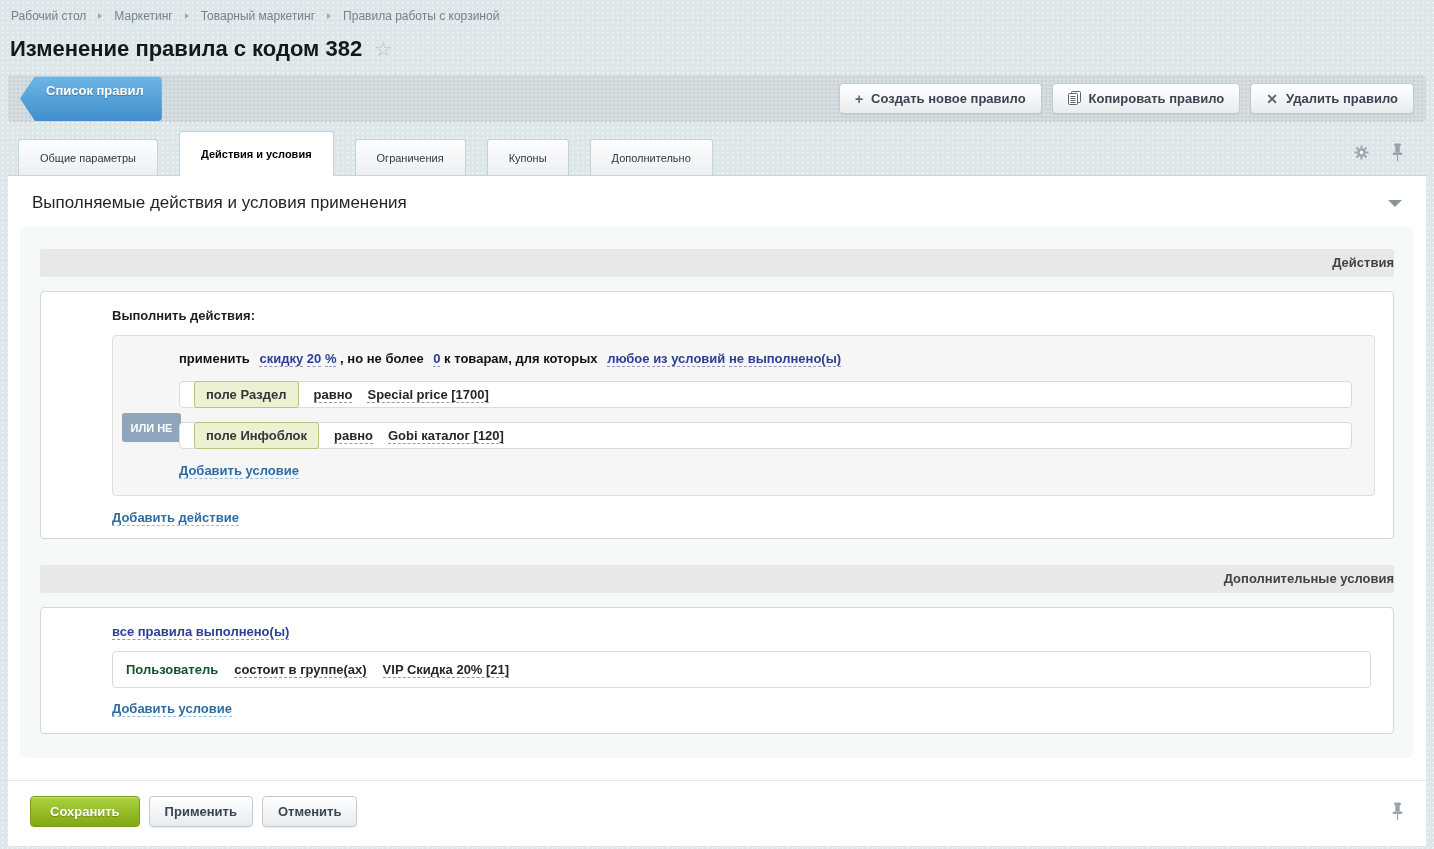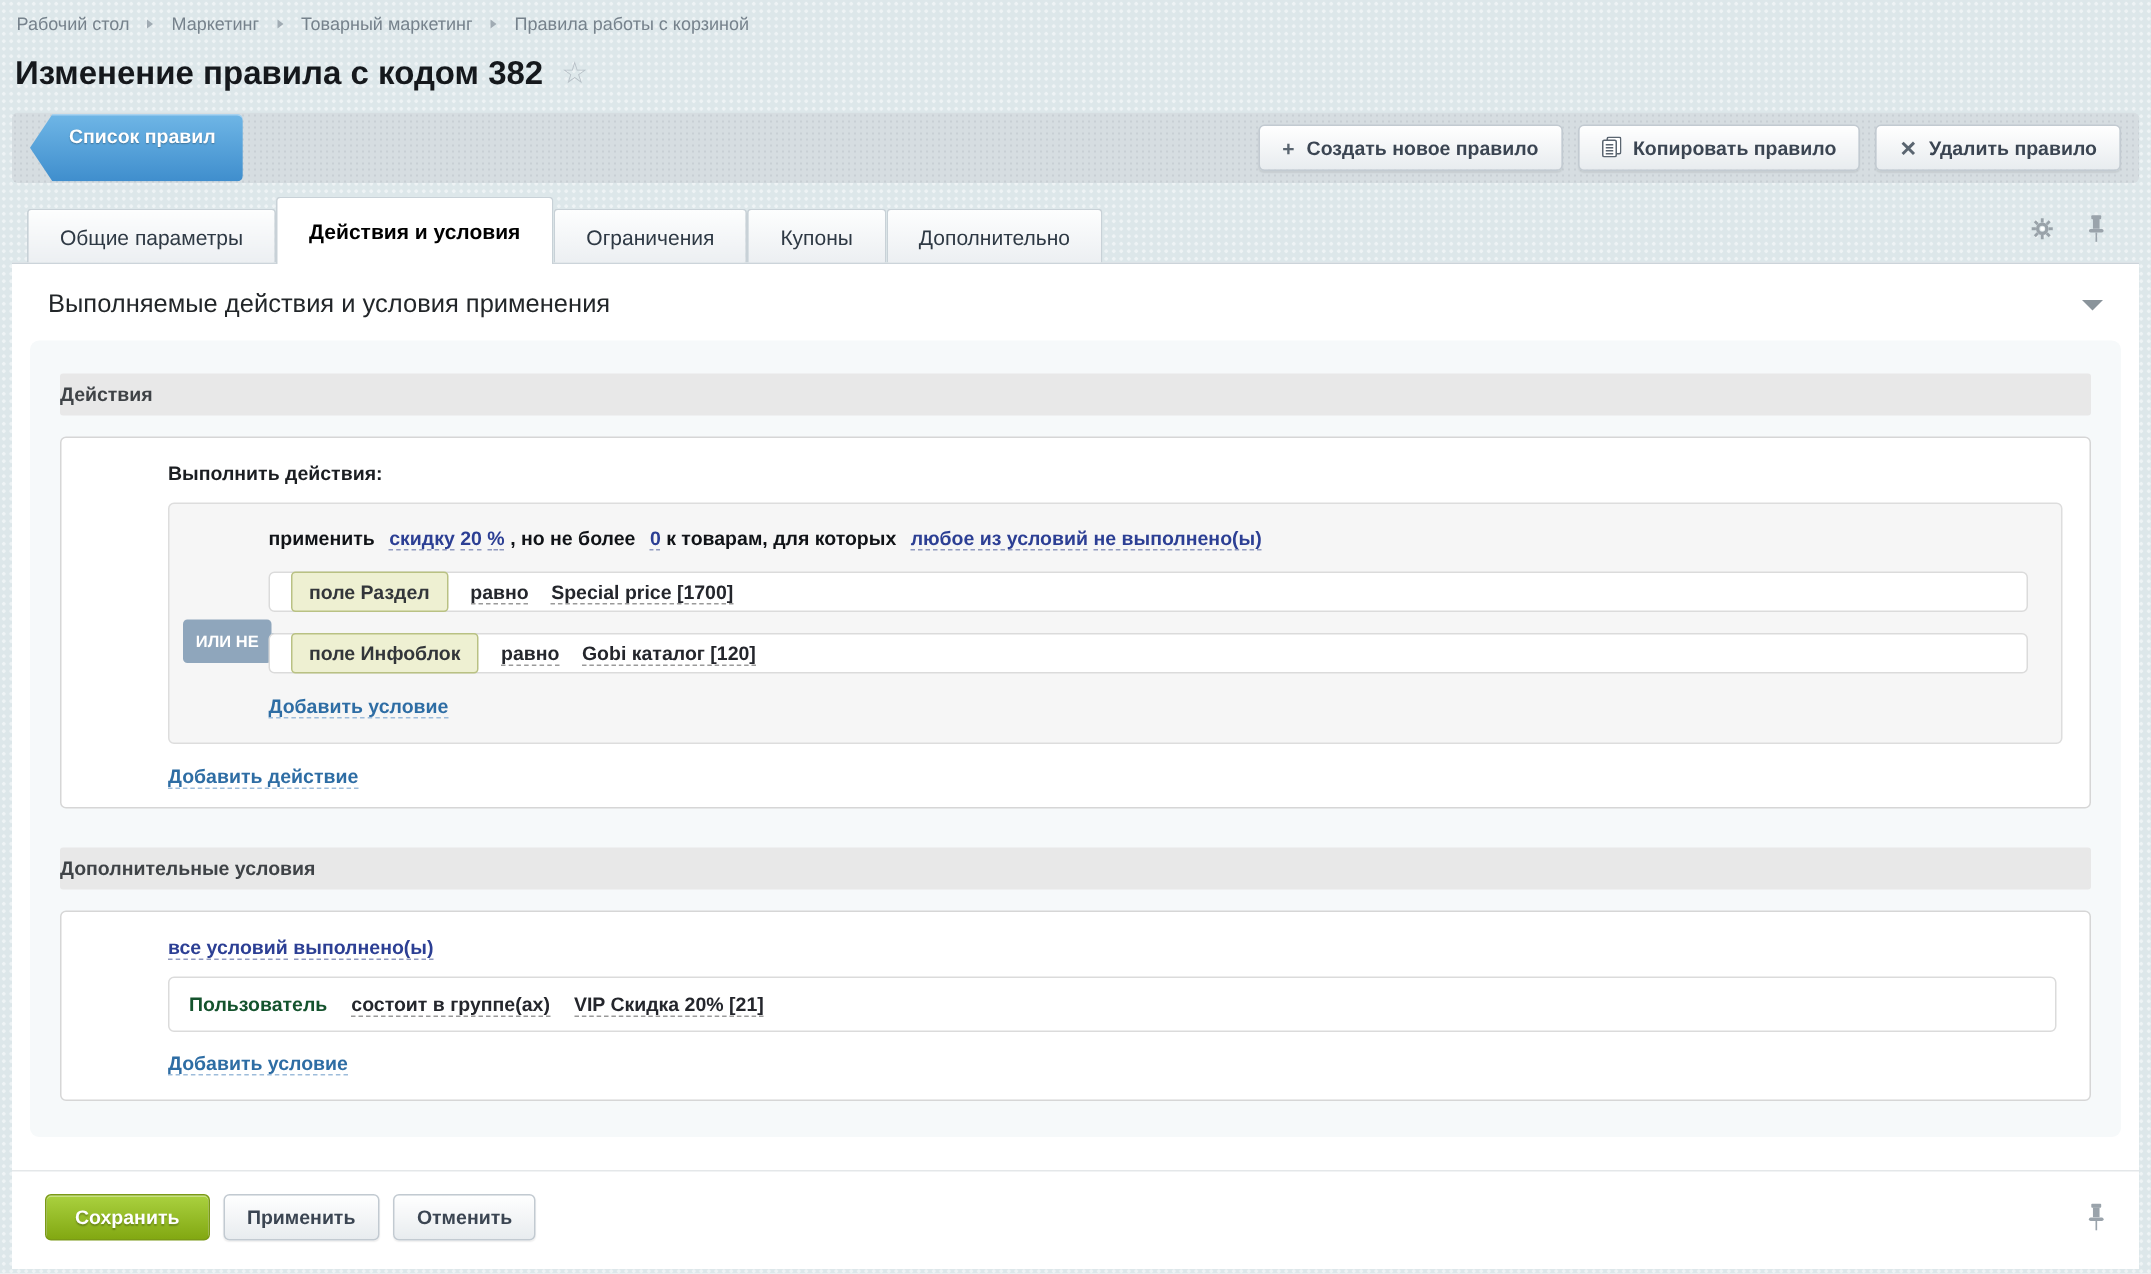--- a/index.html
+++ b/index.html
@@ -51,37 +51,37 @@
   }
   .btn .glyph { font-weight:bold; color:#5a6570; font-size:14px; line-height:1; }
 
   
   .tabs { display:flex; align-items:flex-end; padding-left: 10px; margin: 8px 8px 0 8px; height: 45px; position:relative; z-index:2; }
   .tab {
     background: linear-gradient(#fdfefe, #eceff2);
     border: 1px solid #c8d1d7; border-bottom: none;
     border-radius: 3px 3px 0 0;
     height: 36px; line-height: 36px; padding: 0 21px;
-    margin-right: 0; font-size: 14px; color:#2e3944; cursor:pointer;
+    margin-right: 21px; font-size: 11px; color:#2e3944; cursor:pointer;
   }
   .tab.active {
     background: #fff; height: 45px; line-height: 45px;
     font-weight: bold; color:#000; margin-bottom:-1px; position:relative; z-index:3;
   }
   .tabs-icons { margin-left:auto; margin-right:22px; align-self:center; display:flex; align-items:center; gap:22px; }
   .tabs-icons .ic { cursor:pointer; display:inline-flex; }
 
   
   .panel { margin: 0 8px; background:#fff; border-top:1px solid #ccd4da; position:relative; z-index:1; }
   .section-head { display:flex; justify-content:space-between; align-items:center; padding: 17px 24px 8px 24px; }
   .section-title { font-size: 17px; color:#222629; }
   .collapse-arrow { width:0; height:0; border-left:7px solid transparent; border-right:7px solid transparent; border-top:7px solid #8a949b; cursor:pointer; }
 
   .sub-panel { margin: 6px 12px 0 12px; background:#f6f9fa; border-radius:6px; padding: 22px 20px 24px 20px; }
-  .bar { background:#e8e8e8; height:28px; line-height:28px; text-align:left; font-weight:bold; color:#3f4347; border-radius:2px; }
+  .bar { background:#e8e8e8; height:28px; line-height:28px; text-align:right; font-weight:bold; color:#3f4347; border-radius:2px; }
 
   .white-box { margin-top: 14px; background:#fff; border:1px solid #d6d6d6; border-radius:4px; padding: 16px 18px 12px 71px; }
   .perform-label { font-weight:bold; color:#1b1e22; margin-bottom: 12px; }
 
   .inner-box { background:#f6f6f6; border:1px solid #dddddd; border-radius:4px; padding: 15px 22px 16px 0; position:relative; }
   .action-row { padding-left: 66px; font-weight: bold; color:#101317; margin-bottom: 15px; white-space:nowrap; }
   .action-row > span { margin-right: 6px; }
 
   .lnk-nav  { color:#2c3f94; border-bottom:1px dashed #9099be; }
   .lnk-dark { color:#24262c; border-bottom:1px dashed #9a9a9a; font-weight:bold; }
@@ -236,21 +236,21 @@
 
       <div class="add-action-wrap">
         <a class="lnk-add">Добавить действие</a>
       </div>
     </div>
 
     <div class="bar bar2">Дополнительные условия</div>
 
     <div class="white-box2">
       <div class="all-row">
-        <a class="lnk-nav">все условий</a>
+        <a class="lnk-nav">все правила</a>
         <a class="lnk-nav">выполнено(ы)</a>
       </div>
 
       <div class="cond-row2">
         <span class="cond-plain">Пользователь</span>
         <a class="lnk-dark">состоит в группе(ах)</a>
         <a class="lnk-dark">VIP Скидка 20% [21]</a>
       </div>
 
       <a class="lnk-add">Добавить условие</a>

